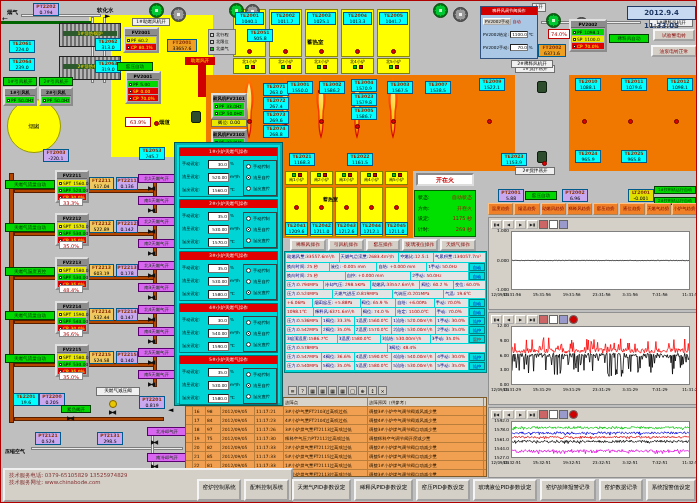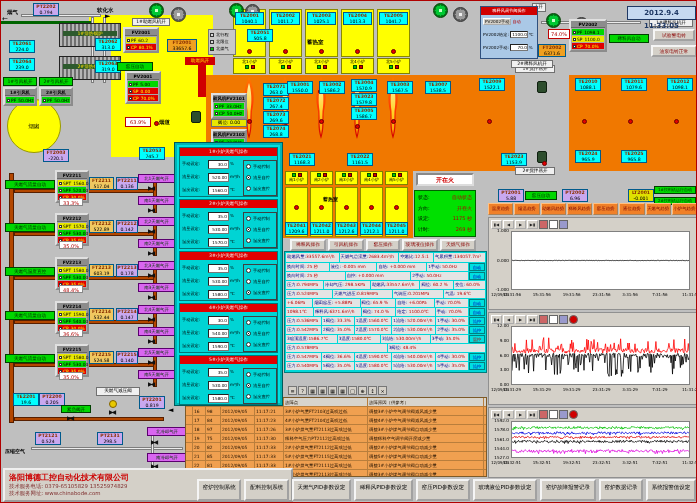--- a/index.html
+++ b/index.html
@@ -153,21 +153,20 @@
         <span>设定:</span>
         <span class="sv">1175 秒</span>
       </div>
     <div class="srow">
         <span>计时:</span>
         <span class="sv">269 秒</span>
       </div>
   </div>
 
   <div class="company" style="left:2px;top:467px;width:290px;height:34px;">
-    <div class="cname">洛阳博德工控自动化技术有限公司</div>
     <div class="cline">技术服务电话: 0379-65105829  13525974829</div>
     <div class="cline">技术服务网址: www.chinabode.com</div>
   </div>
 
   <div class="bbar" style="left:196px;top:478px;width:499px;height:22px;" id="bbar">
       <div class="bbtn" style="flex: 1 1 auto;">窑炉控制系统</div>
       <div class="bbtn" style="flex: 1 1 auto;">配料控制系统</div>
       <div class="bbtn" style="flex: 1 1 auto;">天燃气PID参数设定</div>
       <div class="bbtn" style="flex: 1 1 auto;">稀释风PID参数设定</div>
       <div class="bbtn" style="flex: 1 1 auto;">窑压PID参数设定</div>

